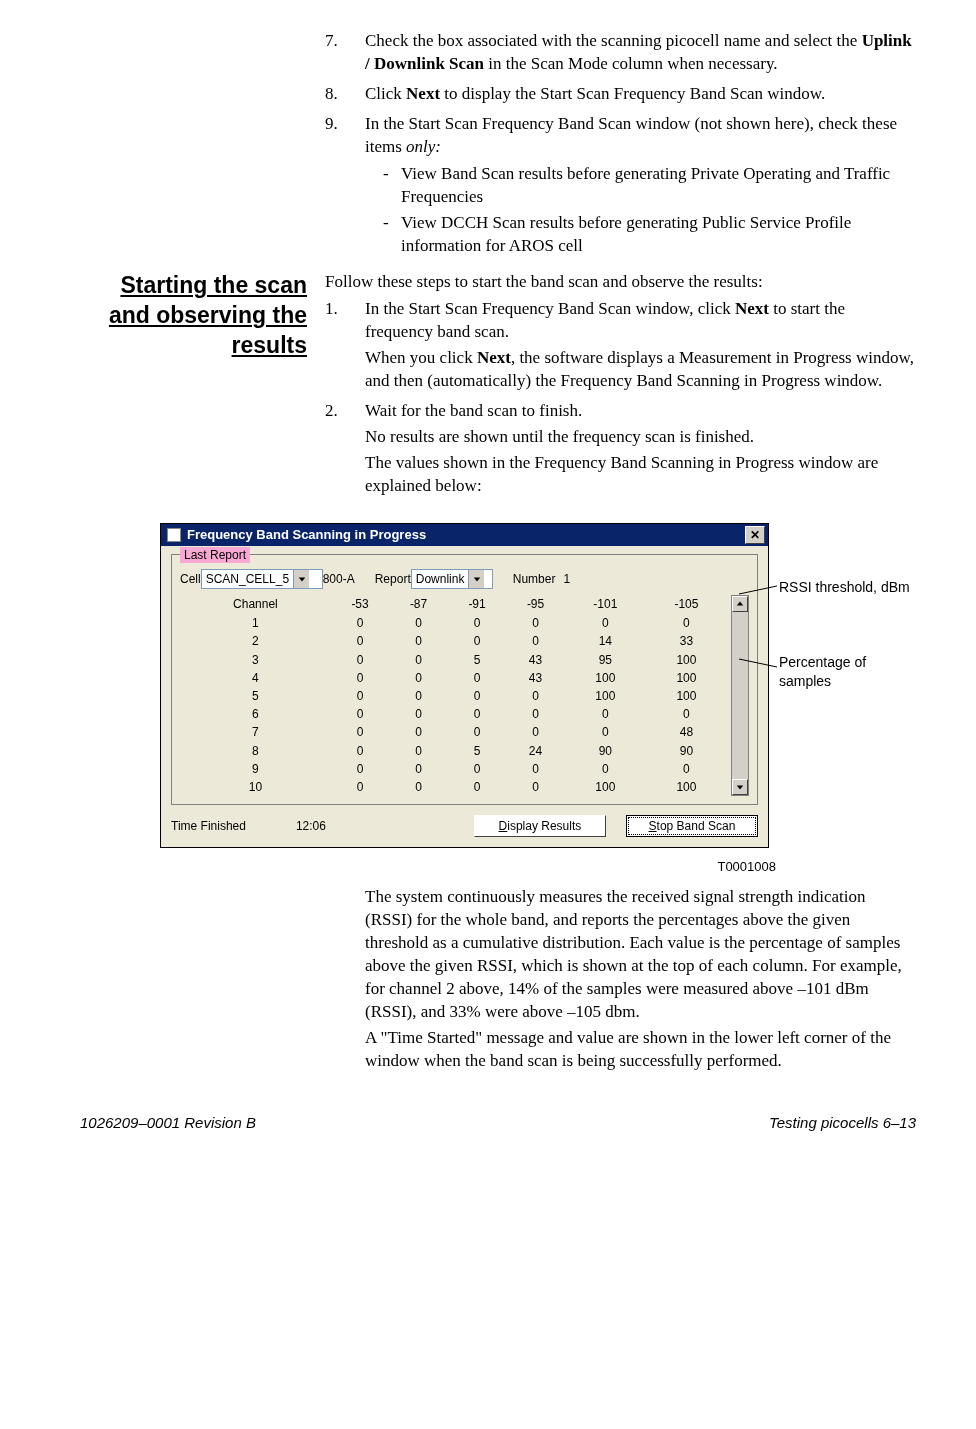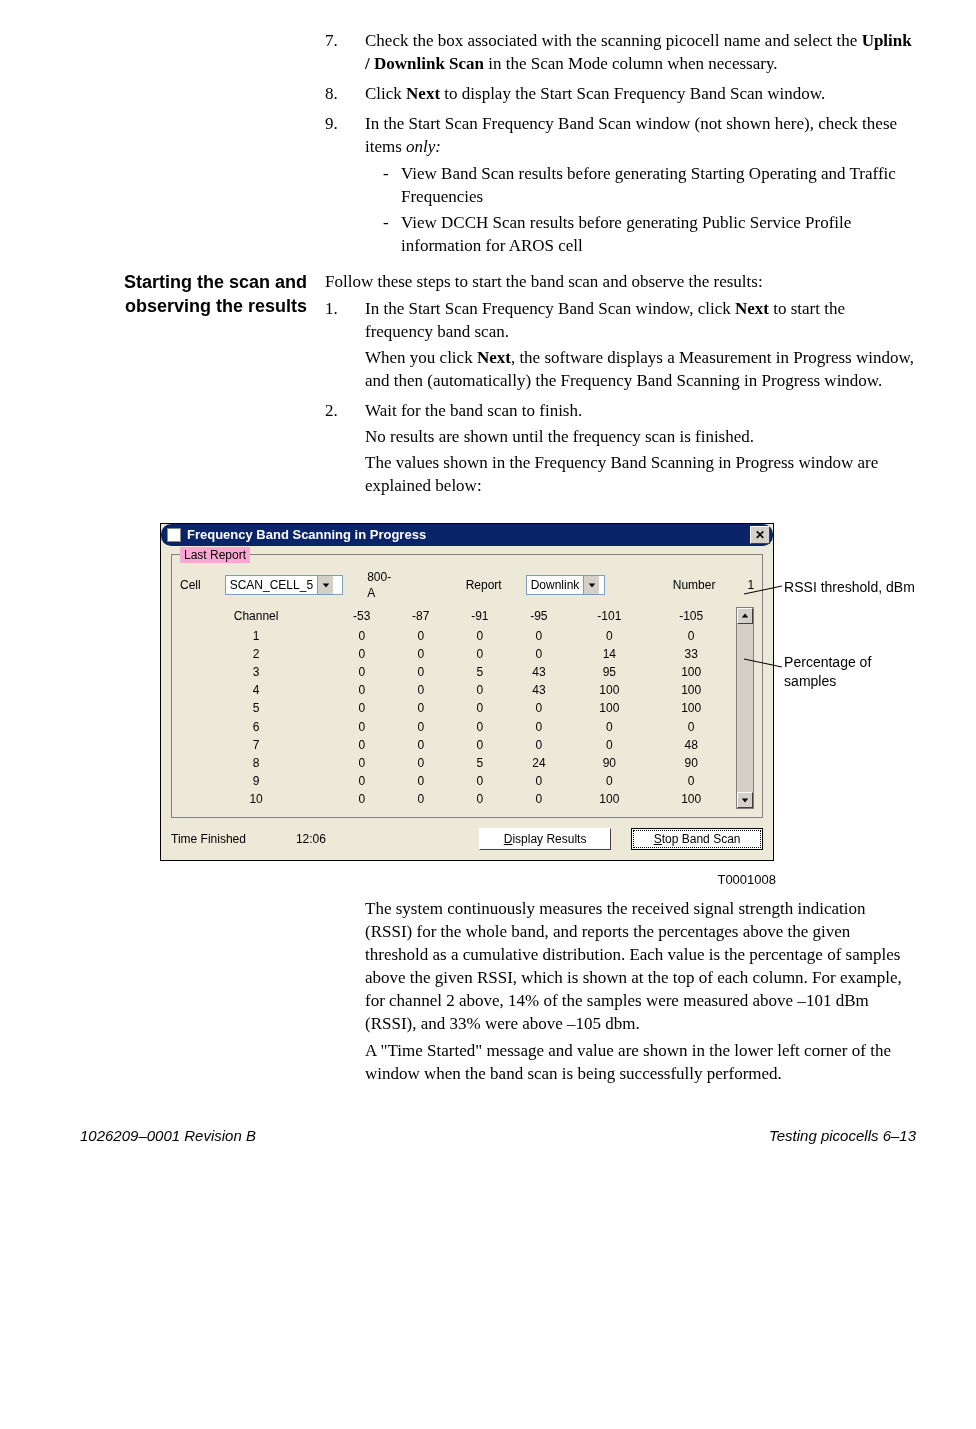--- a/index.html
+++ b/index.html
@@ -19,22 +19,23 @@
   .side {
     width: 245px;
     flex-shrink: 0;
     text-align: right;
     padding-right: 18px;
     box-sizing: border-box;
   }
   .side-heading {
     font-family: Arial, Helvetica, sans-serif;
     font-weight: bold;
-    font-size: 18px;
+    font-size: 23px;
     line-height: 1.3;
+    text-decoration: underline;
   }
   .main {
     flex: 1;
   }
   ol.steps {
     list-style: none;
     padding: 0;
     margin: 0;
   }
   ol.steps > li {
@@ -77,21 +78,20 @@
   }
   .titlebar {
     background: #0a246a;
     color: #fff;
     font-weight: bold;
     display: flex;
     align-items: center;
     justify-content: space-between;
     padding: 2px 3px 2px 6px;
     font-size: 13px;
-    border-radius: 10px;
   }
   .close-btn {
     width: 18px; height: 16px;
     background: #d4d0c8;
     border: 1px solid #fff;
     border-right-color:#404040; border-bottom-color:#404040;
     color:#000;
     display:flex;align-items:center;justify-content:center;
     font-weight:bold;font-size:12px;
     line-height:1;
@@ -107,21 +107,21 @@
     position: relative;
     top: -14px;
     background: #f9a8d4;
     padding: 0 4px;
     display: inline-block;
     font-size: 12px;
   }
   .toprow {
     display: flex;
     align-items: center;
-    gap: 24px;
+    gap: 0;
     margin-top: -8px;
     margin-bottom: 6px;
   }
   .toprow .lbl { font-size:12px; }
   .combo {
     display: inline-flex;
     align-items: center;
     background: #fff;
     border: 1px solid #7f9db9;
     height: 18px;
@@ -232,21 +232,21 @@
             <p>Click <span class="bold">Next</span> to display the Start Scan Frequency Band Scan window.</p>
           </div>
         </li>
         <li>
           <span class="num">9.</span>
           <div class="body">
             <p>In the Start Scan Frequency Band Scan window (not shown here), check these items <span class="ital">only:</span></p>
             <ul class="dash">
               <li>
                 <span class="d">-</span>
-                <span>View Band Scan results before generating Starting Operating and Traffic Frequencies</span>
+                <span>View Band Scan results before generating Private Operating and Traffic Frequencies</span>
               </li>
               <li>
                 <span class="d">-</span>
                 <span>View DCCH Scan results before generating Public Service Profile information for AROS cell</span>
               </li>
             </ul>
           </div>
         </li>
       </ol>
   </div>

